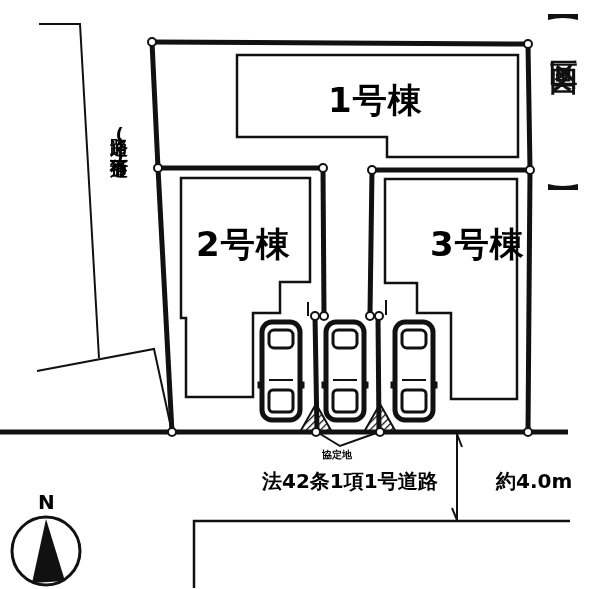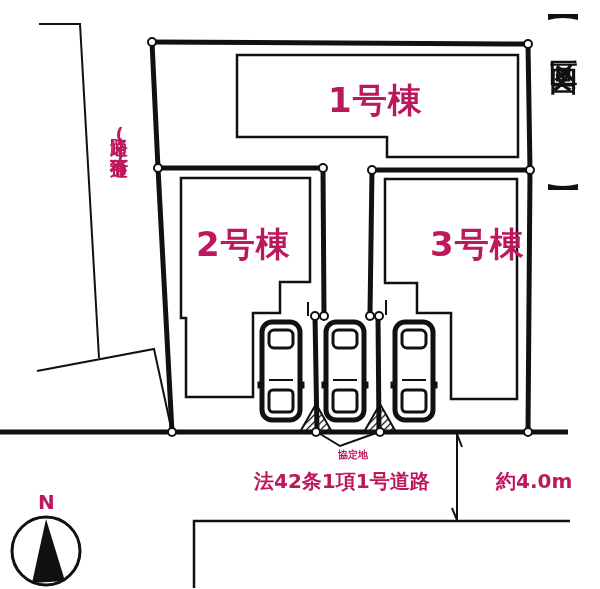--- a/index.html
+++ b/index.html
@@ -1,19 +1,19 @@
 <!DOCTYPE html>
 <html><head>
 <meta charset="utf-8">
 <style>
   html, body { margin:0; padding:0; background:#ffffff; }
   body { width:600px; height:589px; position:relative; overflow:hidden;
          font-family:"DejaVu Sans", sans-serif; color:#111; }
   svg { position:absolute; left:0; top:0; }
-  .lbl { position:absolute; font-family:"DejaVu Sans", sans-serif; font-weight:bold; color:#be185d; white-space:nowrap; }
+  .lbl { position:absolute; font-family:"DejaVu Sans", sans-serif; font-weight:bold; color:#000000; white-space:nowrap; }
   .bldg { font-size:34px; letter-spacing:1px; }
   .vert { writing-mode:vertical-rl; text-orientation:upright; font-size:18px; line-height:22px; letter-spacing:0px; }
   .title-box { position:absolute; left:548px; top:12px; width:30px; height:180px; }
   .title-text { writing-mode:vertical-rl; text-orientation:upright; font-size:28px; font-weight:bold; position:absolute; left:0; top:26px; line-height:30px; letter-spacing:4px; }
   .road { font-size:20px; }
   .small { font-size:10px; }
   .north { font-size:20px; }
 </style>
 </head>
 <body>
@@ -136,18 +136,18 @@
 <div class="title-box">
   <div class="title-text">区画図</div>
 </div>
 
 <div class="lbl bldg" style="left:328px; top:78px;">1号棟</div>
 <div class="lbl bldg" style="left:196px; top:222px;">2号棟</div>
 <div class="lbl bldg" style="left:430px; top:222px;">3号棟</div>
 
 <div class="lbl vert" style="left:108px; top:124px;">通路(通行不可)</div>
 
-<div class="lbl small" style="left:338px; top:448px;">協定地</div>
+<div class="lbl small" style="left:322px; top:448px;">協定地</div>
 
-<div class="lbl road" style="left:254px; top:468px;">法42条1項1号道路</div>
+<div class="lbl road" style="left:262px; top:468px;">法42条1項1号道路</div>
 <div class="lbl road" style="left:464px; top:468px;margin-left:32px;">約4.0m</div>
 
 <div class="lbl north" style="left:38px; top:490px;">N</div>
 
 </body></html>

